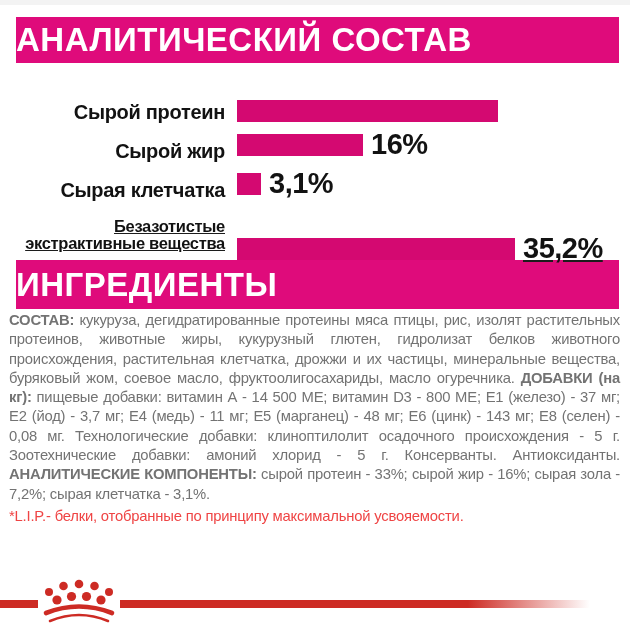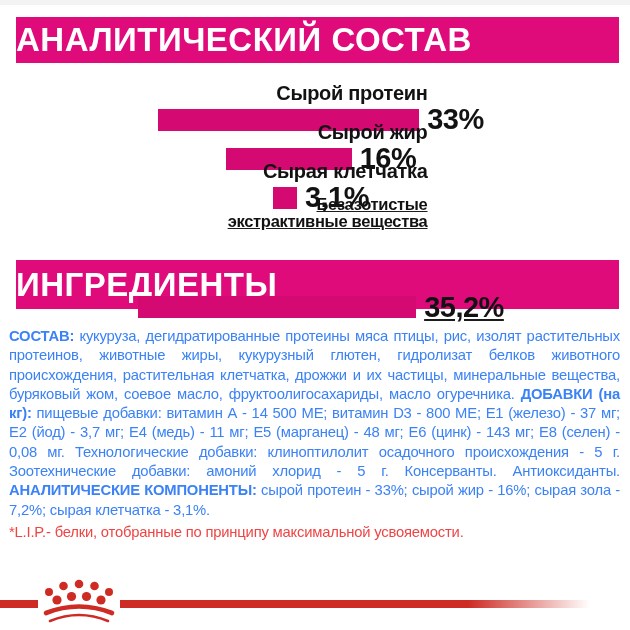--- a/index.html
+++ b/index.html
@@ -23,21 +23,21 @@
     justify-content: flex-start;
     font-weight: bold;
     font-size: 33px;
     letter-spacing: 0.5px;
     white-space: nowrap;
   }
   .banner.second { margin-top: 4px; height: 49px; }
 
   
   .chart { margin-top: 20px; }
-  .crow { display: flex; align-items: center; height: 39px; flex-direction: column; }
+  .crow { display: flex; align-items: flex-end; height: 39px; }
   .clabel {
     width: 225px;
     text-align: right;
     font-weight: bold;
     font-size: 20px;
     line-height: 1.02;
     color: #121212;
     letter-spacing: -0.3px;
   }
   .cbarwrap { display: flex; align-items: center; margin-left: 12px; }
@@ -49,26 +49,26 @@
     color: #121212;
     letter-spacing: -0.5px;
     white-space: nowrap;
   }
   .crow.multiline { height: 56px; text-decoration: underline; }
   .crow.multiline .clabel { font-size: 16.5px; transform: translateY(-4px); }
   .crow.multiline .cbarwrap { transform: translateY(9px); margin-top: 48px; }
 
   
   .ingredients {
-    margin: 18px 10px 0 9px;
+    margin: 2px 10px 0 9px;
     font-size: 14.8px;
     line-height: 19.3px;
     letter-spacing: -0.2px;
     text-align: justify;
-    color: #3b82f6;
+    color: #737373;
   }
   .ingredients b { font-weight: bold; }
   .footnote {
     margin: 3px 10px 0 9px;
     font-size: 14.8px;
     line-height: 19px;
     letter-spacing: -0.2px;
     color: #ef4444;
   }
 
@@ -91,21 +91,20 @@
 
 <div class="banner">
   <span>АНАЛИТИЧЕСКИЙ СОСТАВ</span>
 </div>
 
 <div class="chart" id="composition-chart">
     <div class="crow">
       <div class="clabel">Сырой протеин</div>
       <div class="cbarwrap">
         <div class="cbar" style="width: 261px; background: rgb(212, 9, 113);"></div>
-        <span class="cvalue">33%</span>
       </div>
     </div>
     <div class="crow">
       <div class="clabel">Сырой жир</div>
       <div class="cbarwrap">
         <div class="cbar" style="width: 126px; background: rgb(212, 9, 113);"></div>
         <span class="cvalue">16%</span>
       </div>
     </div>
     <div class="crow">

